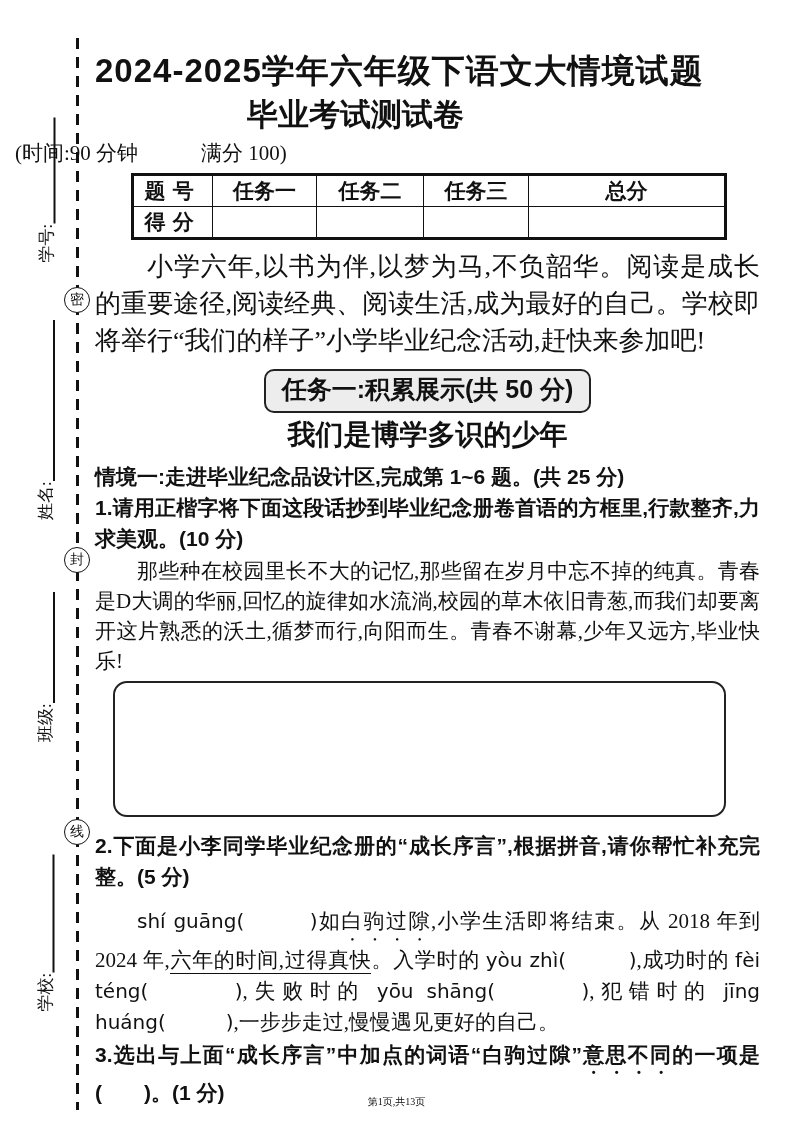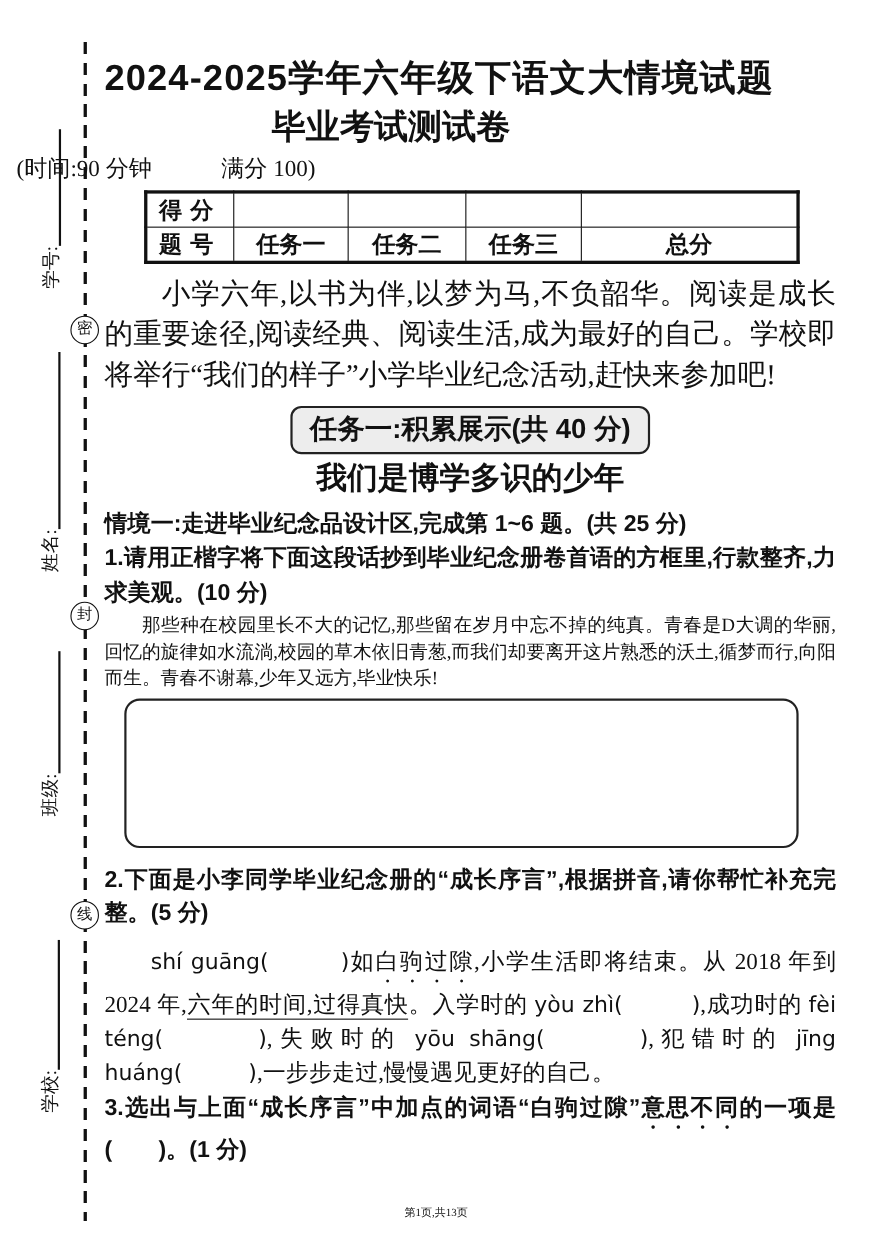--- a/index.html
+++ b/index.html
@@ -75,21 +75,21 @@
     font-size:25px; font-weight:bold; font-family:"Liberation Sans", sans-serif;
   }
   .section-sub {
     text-align:center; font-size:28px; font-weight:bold; margin:3px 0 8px;
   }
 
   .scenario { font-size:21px; font-weight:bold; line-height:1.4; margin:6px 0 2px; }
   .stem { font-size:21px; font-weight:bold; line-height:1.45; text-align:justify; margin:2px 0; }
 
   p.passage {
-    margin:3px 0 2px; font-size:17px; line-height:1.42;
+    margin:3px 0 2px; font-size:21px; line-height:1.42;
     text-indent:2em; text-align:justify;
   }
 
   .answer-box {
     width:613px; height:136px; margin:5px 0 14px 18px;
     border:2px solid #222; border-radius:14px; background:#fff;
   }
 
   p.q2para {
     margin:14px 0 3px; font-size:21px; line-height:1.46;
@@ -144,40 +144,40 @@
     <table class="score">
       <colgroup>
         <col style="width:80px">
           <col style="width:105px">
           <col style="width:107px">
           <col style="width:106px">
           <col style="width:198px">
       </colgroup>
       <tbody>
           <tr>
+        <td class="spaced">题号</td>
+        <td>任务一</td>
+        <td>任务二</td>
+        <td>任务三</td>
+        <td>总分</td>
+      </tr>
+      <tr>
         <td class="spaced">得分</td>
         <td></td>
         <td></td>
         <td></td>
         <td></td>
-      </tr>
-      <tr>
-        <td class="spaced">题号</td>
-        <td>任务一</td>
-        <td>任务二</td>
-        <td>任务三</td>
-        <td>总分</td>
       </tr>
     </tbody>
       </table>
 
     <p class="intro kai">小学六年,以书为伴,以梦为马,不负韶华。阅读是成长的重要途径,阅读经典、阅读生活,成为最好的自己。学校即将举行“我们的样子”小学毕业纪念活动,赶快来参加吧!</p>
 
     <div class="banner-wrap">
-      <div class="banner">任务一:积累展示(共 40 分)</div>
+      <div class="banner">任务一:积累展示(共 50 分)</div>
     </div>
     <div class="section-sub kai">我们是博学多识的少年</div>
 
     <div class="scenario hei">情境一:走进毕业纪念品设计区,完成第 1~6 题。(共 25 分)</div>
 
     <div class="stem hei">1.请用正楷字将下面这段话抄到毕业纪念册卷首语的方框里,行款整齐,力求美观。(10 分)</div>
     <p class="passage kai">那些种在校园里长不大的记忆,那些留在岁月中忘不掉的纯真。青春是D大调的华丽,回忆的旋律如水流淌,校园的草木依旧青葱,而我们却要离开这片熟悉的沃土,循梦而行,向阳而生。青春不谢幕,少年又远方,毕业快乐!</p>
     <div class="answer-box"></div>
 
     <div class="stem hei">2.下面是小李同学毕业纪念册的“成长序言”,根据拼音,请你帮忙补充完整。(5 分)</div>

